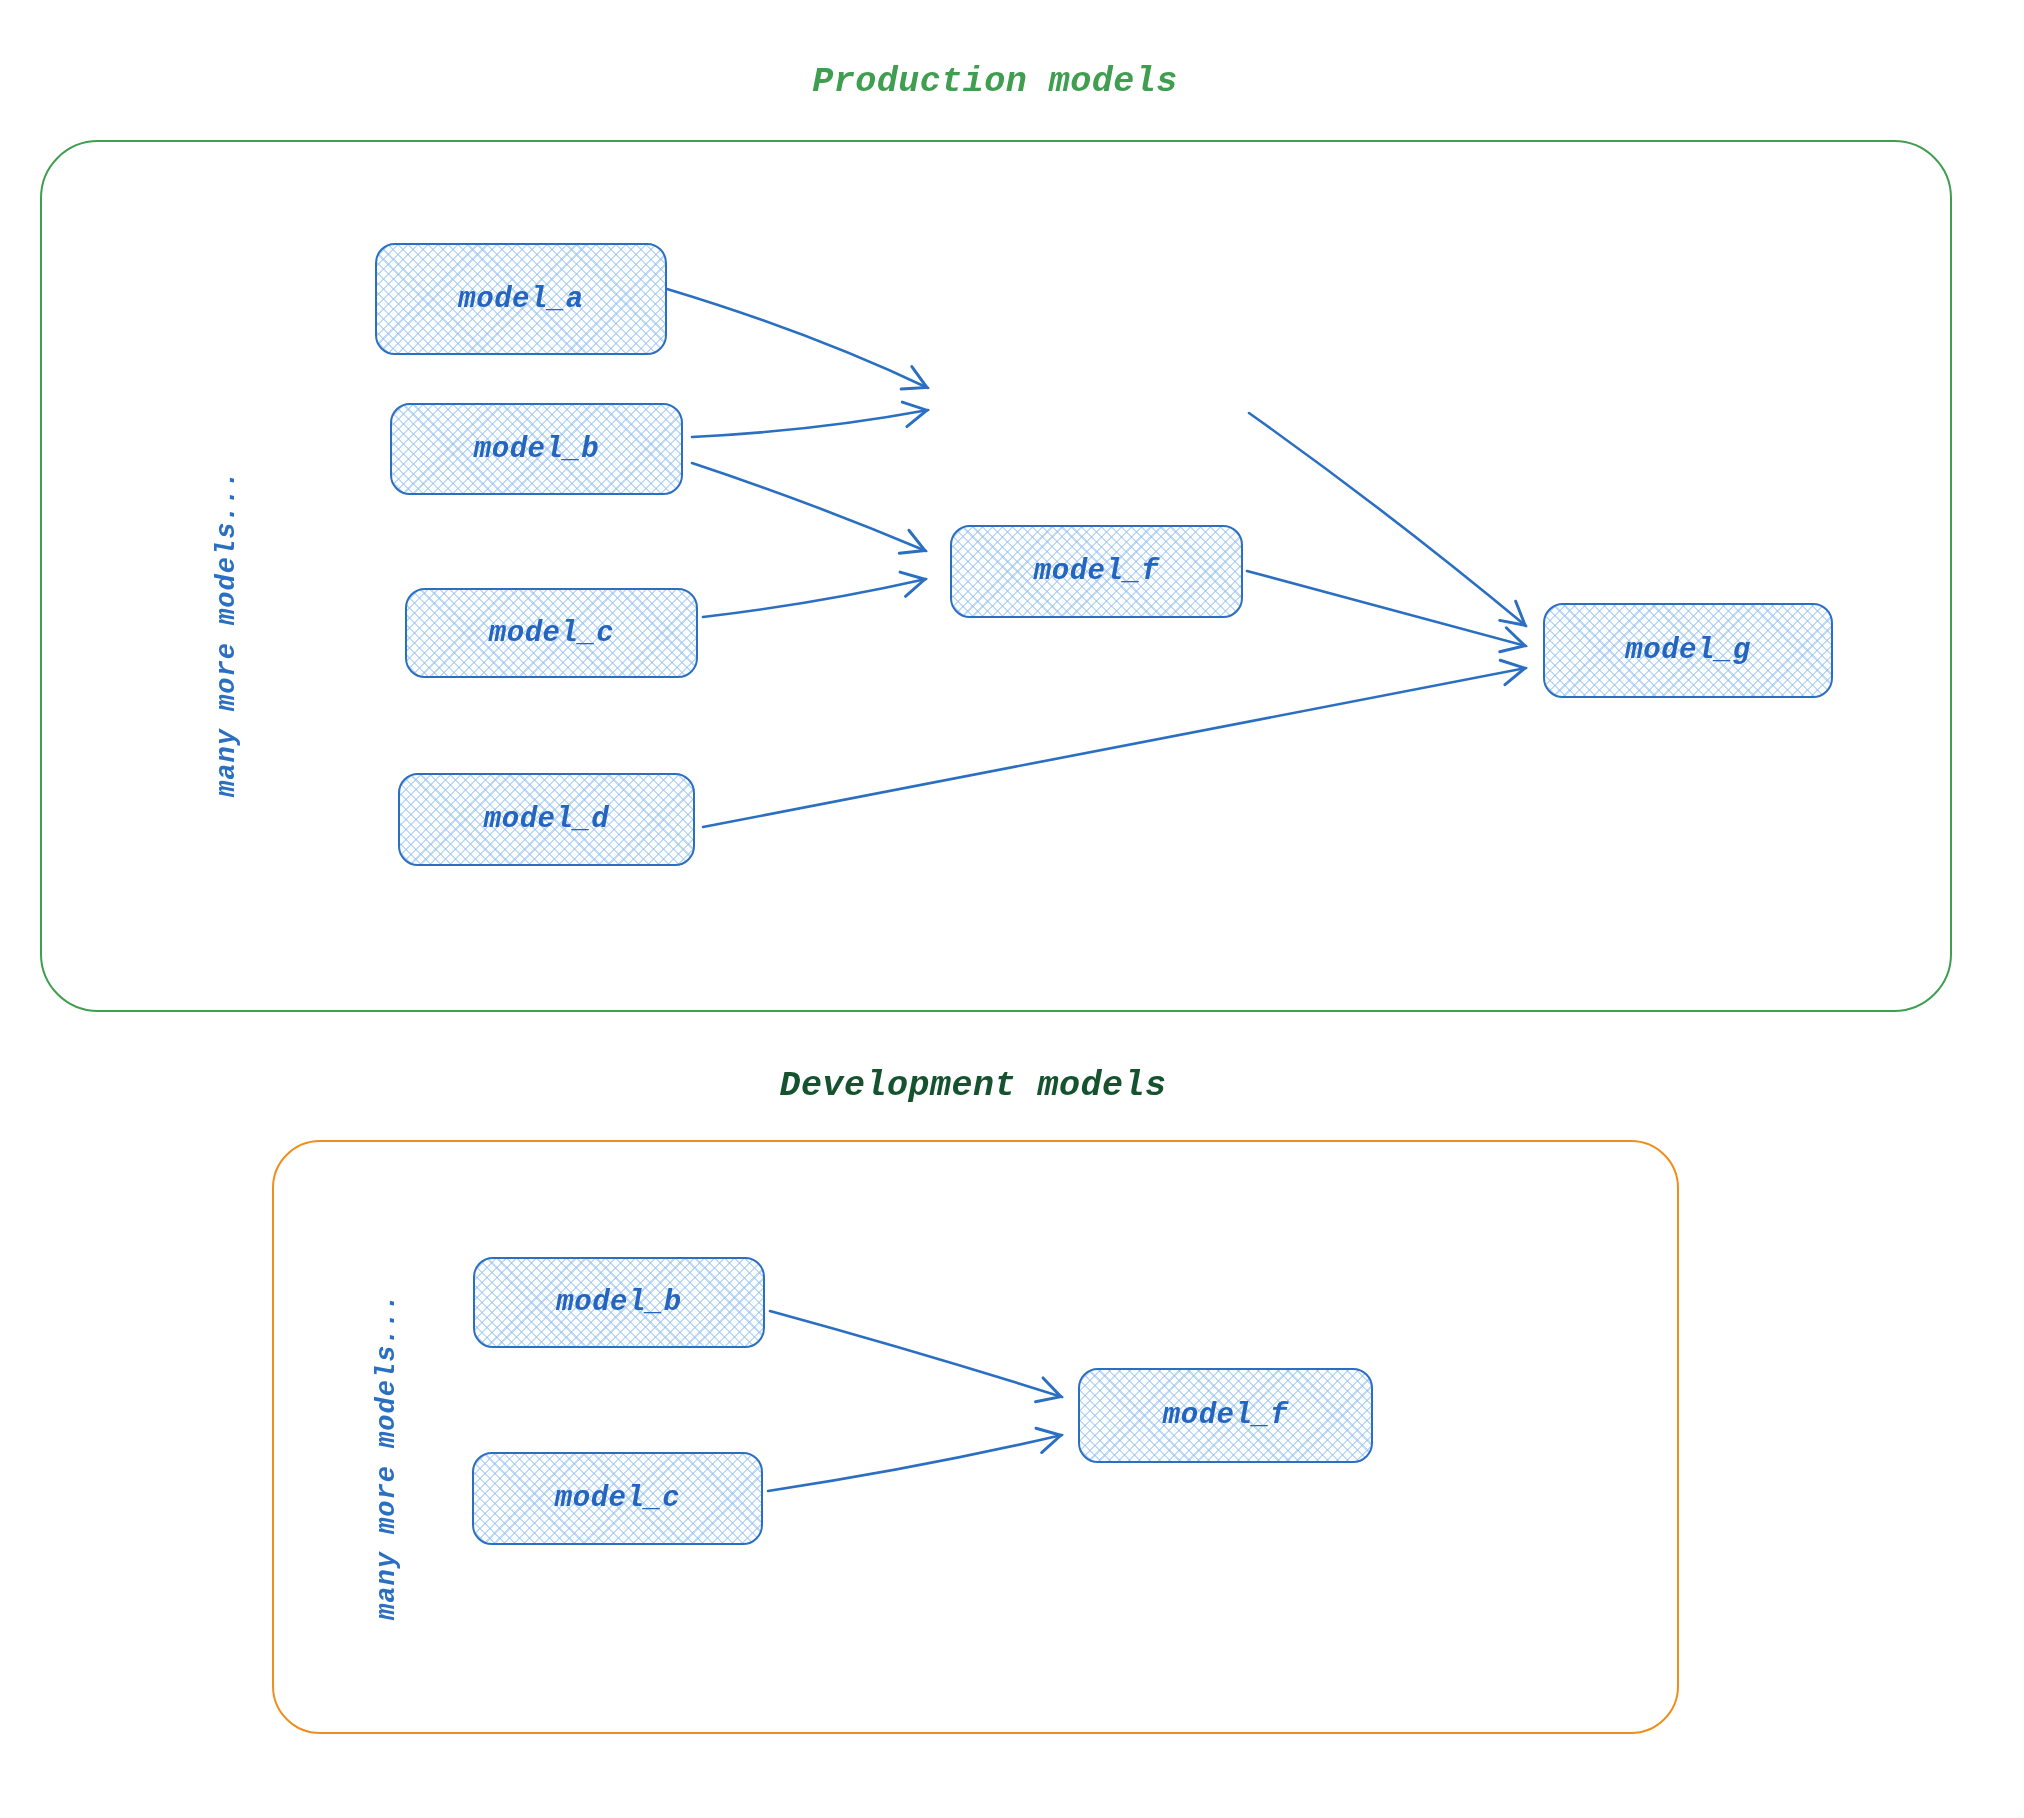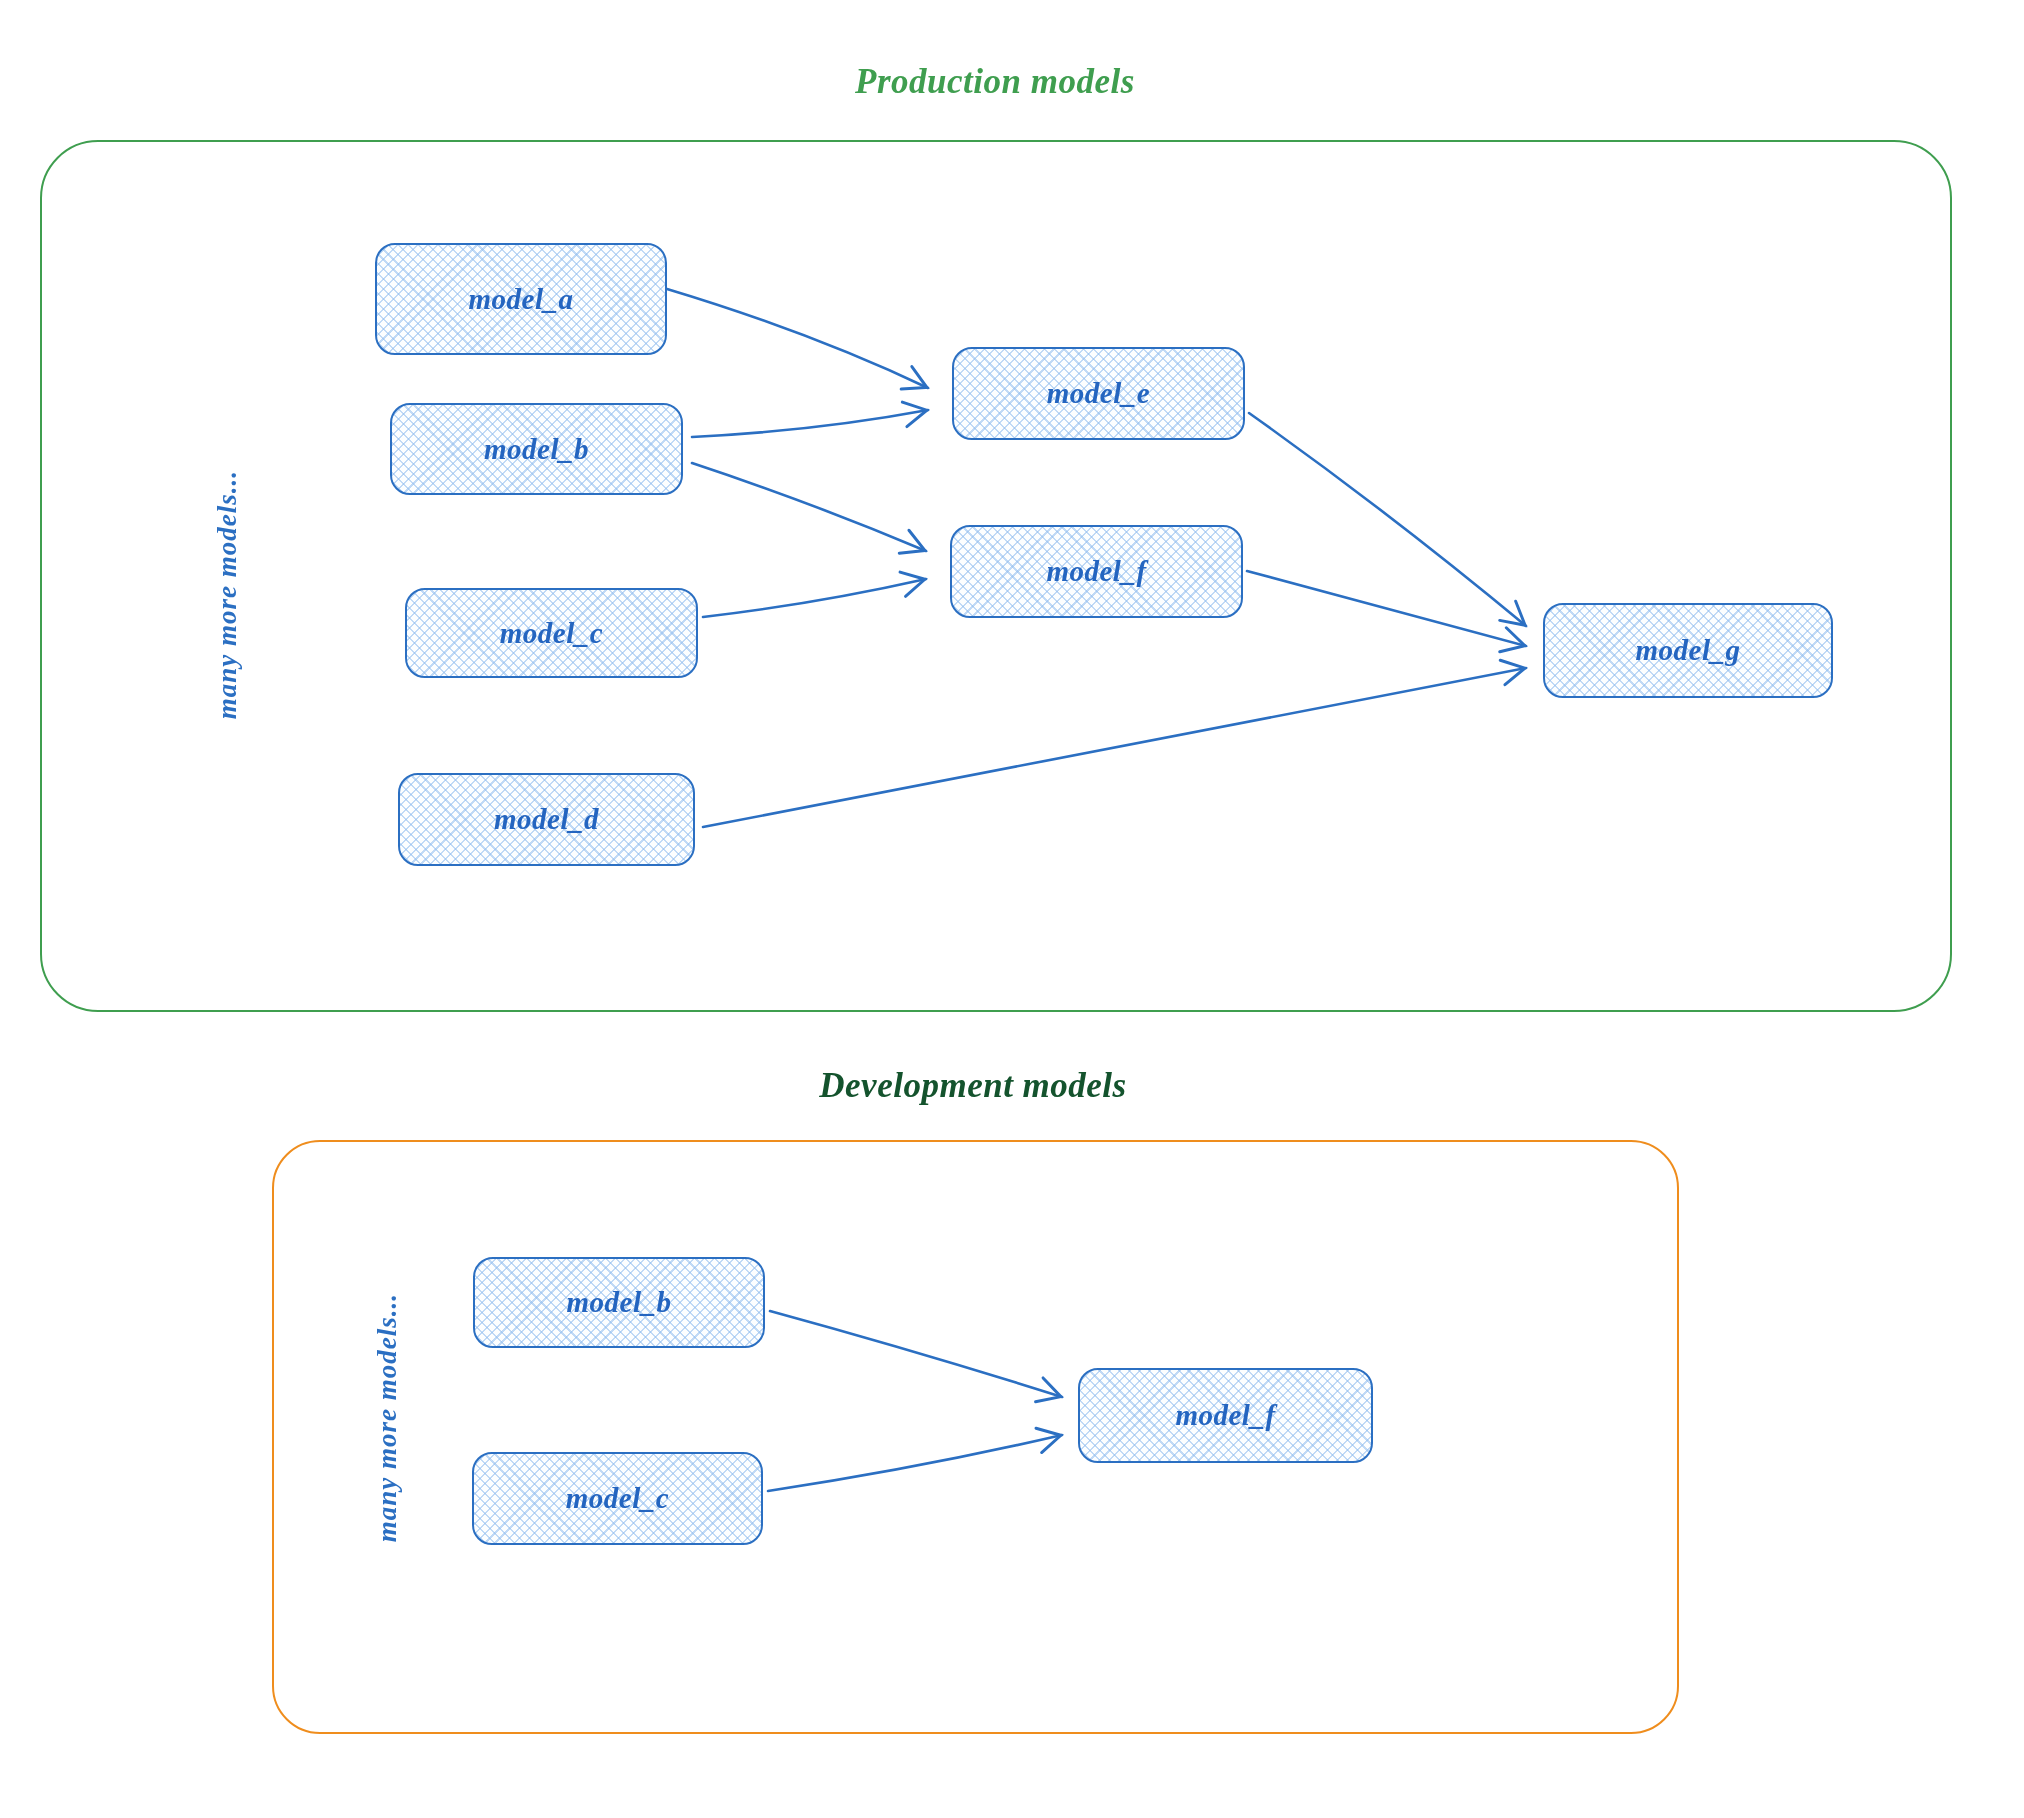--- a/index.html
+++ b/index.html
@@ -1,20 +1,20 @@
 <!DOCTYPE html>
 <html><head>
 <meta charset="utf-8">
 <style>
   html,body { margin:0; padding:0; background:#ffffff; }
   #stage {
     position:relative;
     width:2024px; height:1818px;
     background:#ffffff;
-    font-family:Liberation Serif, serif;
+    font-family:Liberation Mono, monospace;
     overflow:hidden;
   }
   .frame {
     position:absolute;
     border:2.5px solid;
     background:transparent;
   }
   .frame.production { left:40px; top:140px; width:1908px; height:868px; border-color:#3f9e4f; border-radius:58px; }
   .frame.development { left:272px; top:1140px; width:1403px; height:590px; border-color:#ef8d1d; border-radius:48px; }
   .section-title {
@@ -109,23 +109,20 @@
   </div>
   <div class="node n-pb">
     <span class="node-label">model_b</span>
   </div>
   <div class="node n-pc">
     <span class="node-label">model_c</span>
   </div>
   <div class="node n-pd">
     <span class="node-label">model_d</span>
   </div>
-  <div class="node n-pe">
-    <span class="node-label">model_e</span>
-  </div>
   <div class="node n-pf">
     <span class="node-label">model_f</span>
   </div>
   <div class="node n-pg">
     <span class="node-label">model_g</span>
   </div>
 
   <div class="node n-db">
     <span class="node-label">model_b</span>
   </div>

